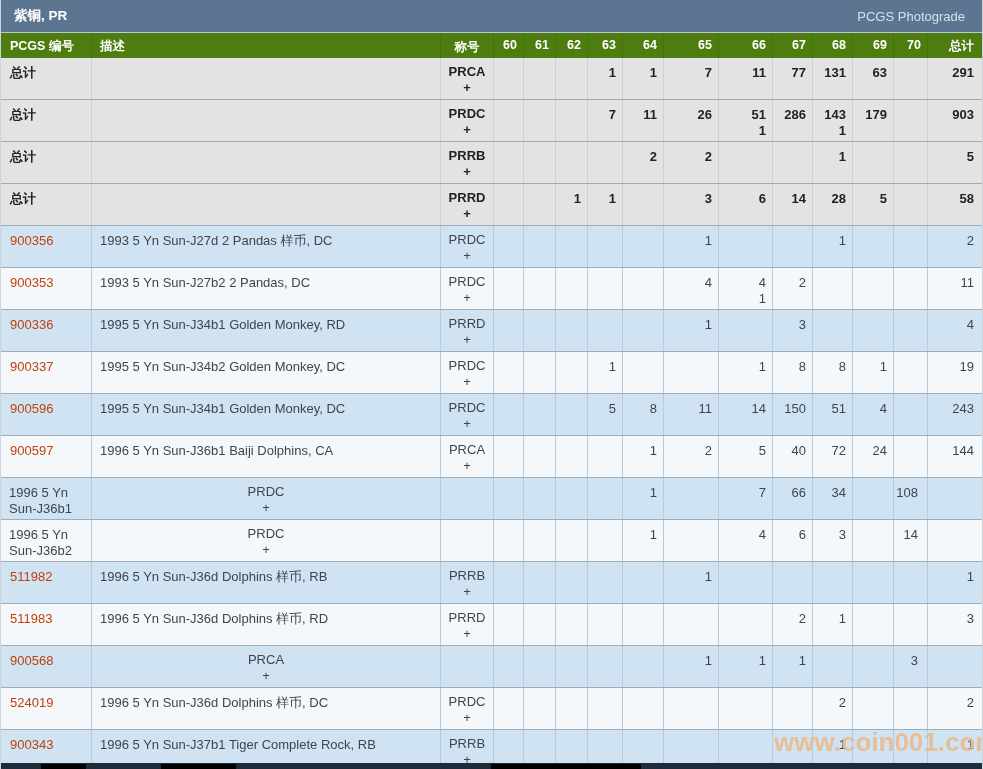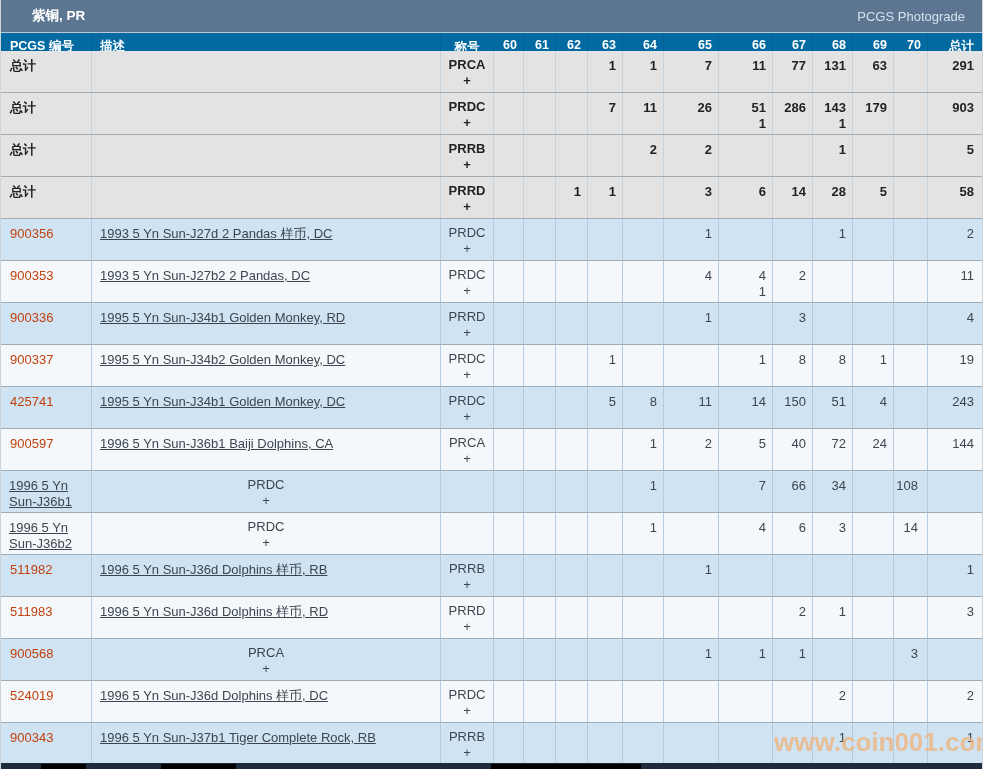--- a/index.html
+++ b/index.html
@@ -5,43 +5,43 @@
   html,body{margin:0;padding:0;background:#ffffff;}
   .page{
     position:relative;width:983px;height:769px;overflow:hidden;
     font-family:"Liberation Sans",sans-serif;background:#ffffff;
     border-left:1px solid #ccd4da;border-right:1px solid #ccd4da;box-sizing:border-box;
   }
   
   .titlebar{
     height:33px;background:#5c7691;border-bottom:1px solid #bcc9d6;
     display:flex;justify-content:space-between;align-items:center;
-    padding:0 17px 0 31px;box-sizing:border-box;
+    padding:0 17px 0 13px;box-sizing:border-box;
   }
   .titlebar .t{color:#ffffff;font-weight:700;font-size:13.5px;}
   .titlebar .r{color:#d3e1ef;font-size:13px;text-decoration:none;cursor:pointer;}
   
   .colhdr{
-    height:18px;background:#0369a1;color:#ffffff;font-weight:700;font-size:12.5px;
+    height:25px;background:#4d7c0f;color:#ffffff;font-weight:700;font-size:12.5px;
     display:grid;grid-template-columns:91px 349px 53px 30px 32px 32px 35px 41px 55px 54px 40px 40px 41px 34px 56px;
   }
   .hcell{box-sizing:border-box;padding-top:5px;border-right:1px solid rgba(0,0,0,0.07);overflow:hidden;}
   
   .row{
     height:42px;border-bottom:1px solid #a2aab2;font-size:13px;box-sizing:border-box;
     display:grid;grid-template-columns:91px 349px 53px 30px 32px 32px 35px 41px 55px 54px 40px 40px 41px 34px 56px;
   }
   .row.total{background:#e3e3e3;font-weight:700;color:#222222;}
   .row.total .cell{border-right-color:#c6d2dc;}
   .row.data{color:#3d4650;}
   .row.data.alt0{background:#cfe3f2;}
   .row.data.alt1{background:#f4f8fb;}
   .cell{box-sizing:border-box;border-right:1px solid #b6ccde;padding-top:7px;overflow:hidden;line-height:16px;}
   .c-pcgs{padding-left:9px;text-align:left;}
-  .c-desc{padding-left:8px;text-decoration:underline;}
+  .c-desc{padding-left:8px;}
   .c-grade{text-align:center;padding-top:6px;}
   .c-num{text-align:right;padding-right:6px;white-space:pre-line;}
   .c-total{text-align:right;padding-right:9px;}
   .pcgs-link{color:#c2410c;cursor:pointer;}
   
   .watermark{
     position:absolute;left:773px;top:727px;font-size:26px;font-weight:700;
     color:#f0b47e;opacity:0.78;white-space:nowrap;pointer-events:none;
   }
   
@@ -236,21 +236,21 @@
         <div class="cell c-num"></div>
         <div class="cell c-num"></div>
         <div class="cell c-num">1</div>
         <div class="cell c-num">8</div>
         <div class="cell c-num">8</div>
         <div class="cell c-num">1</div>
         <div class="cell c-num"></div>
         <div class="cell c-total">19</div>
       </div>
       <div class="row data alt0">
-        <div class="cell c-pcgs"><span class="pcgs-link">425741</span></div>
+        <div class="cell c-pcgs"><span class="pcgs-link">900596</span></div>
         <div class="cell c-desc">1995 5 Yn Sun-J34b1 Golden Monkey, DC</div>
         <div class="cell c-grade">
           <div>PRDC</div>
           <div>+</div>
         </div>
         <div class="cell c-num"></div>
         <div class="cell c-num"></div>
         <div class="cell c-num"></div>
         <div class="cell c-num">5</div>
         <div class="cell c-num">8</div>

